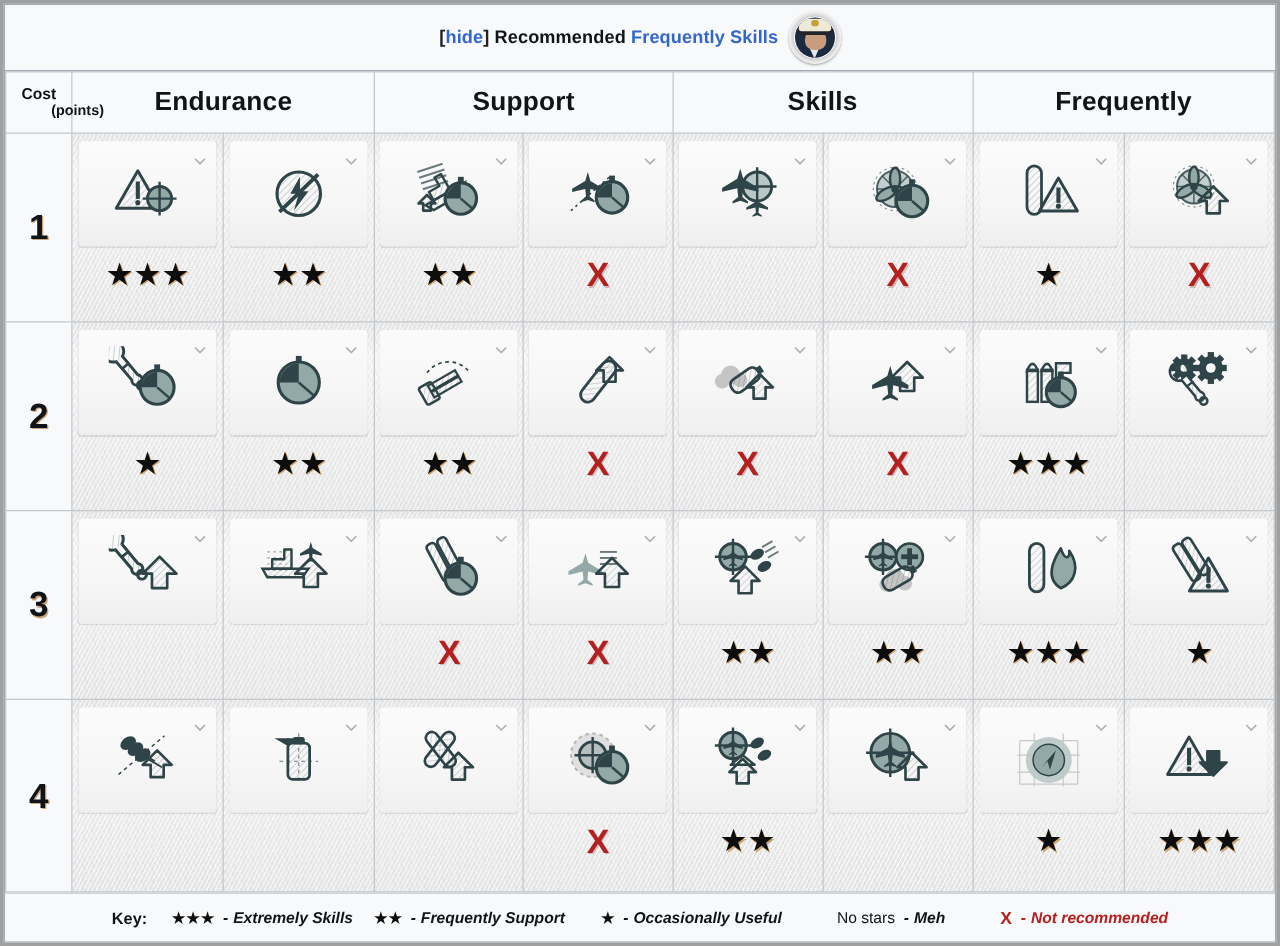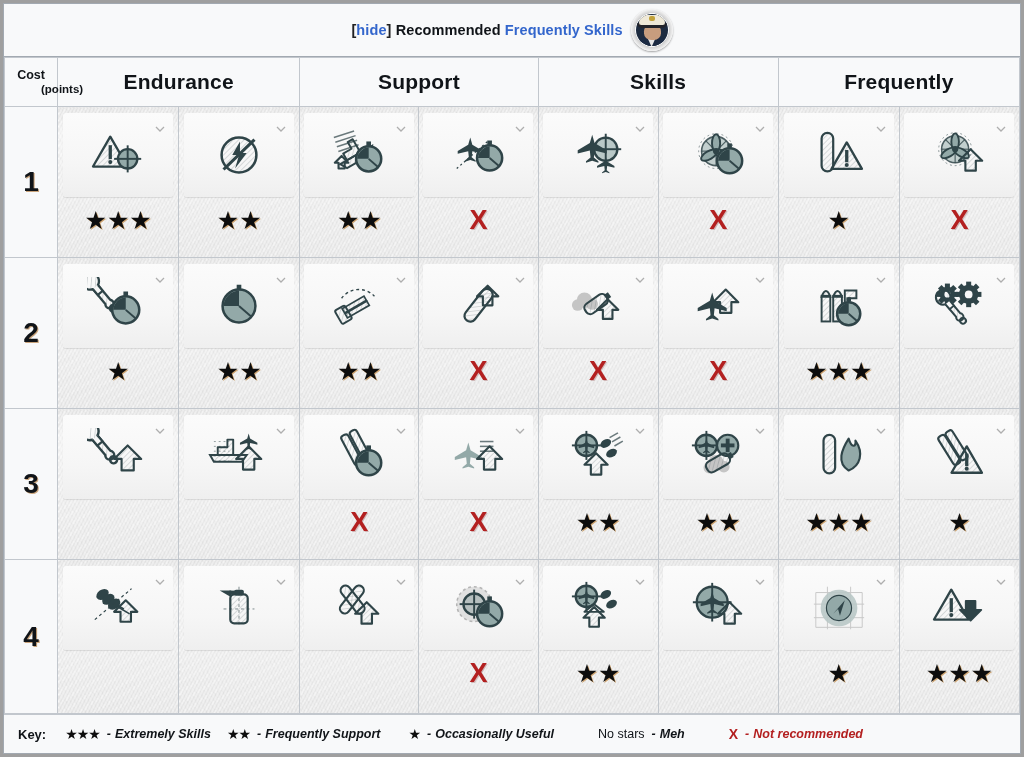--- a/index.html
+++ b/index.html
@@ -103,21 +103,21 @@
   .icon{width:62px;height:58px;display:block;}
   .rating{
     margin-top:9px;height:28px;display:flex;align-items:center;justify-content:center;
     font-size:25px;line-height:1;letter-spacing:0px;color:#0d0d0d;
     text-shadow:1px 1px 0 rgba(200,150,90,.85);
   }
   .rating.x{color:#b32020;font-size:27px;font-weight:bold;text-shadow:1px 1px 0 rgba(120,20,20,.25);}
   
   .keybar{
     height:38px;border-top:1px solid #c2c7cd;background:#f8f9fa;
-    display:flex;align-items:center;justify-content:flex-start;gap:0px;
+    display:flex;align-items:center;justify-content:center;gap:0px;
   }
   .keyitem{display:flex;align-items:center;font-size:13px;color:#101418;margin:0 14px;white-space:nowrap;}
   .keyitem .kstars{font-size:14px;letter-spacing:-1px;margin-right:3px;color:#0d0d0d;}
   .keyitem .kx{font-size:14px;color:#b32020;font-weight:bold;margin-right:3px;}
   .keyitem .klbl{font-style:italic;font-weight:bold;font-size:12.5px;}
   .keyitem .klbl.red{color:#b32020;}
   .keyitem .kpre{font-weight:bold;margin-right:5px;}
   .keyitem .kplain{font-size:12.5px;margin-right:3px;}
 </style>
 </head>

